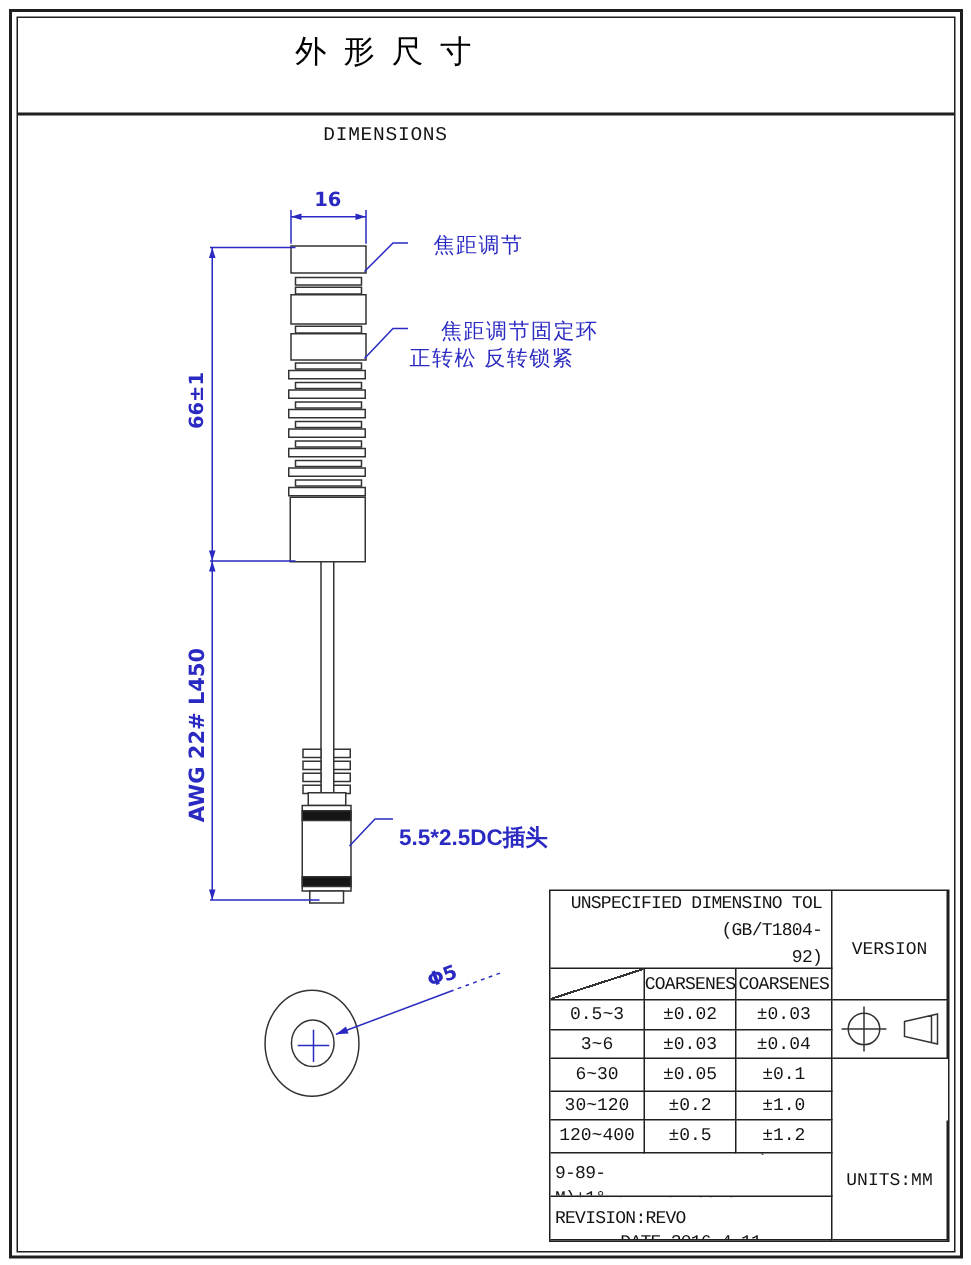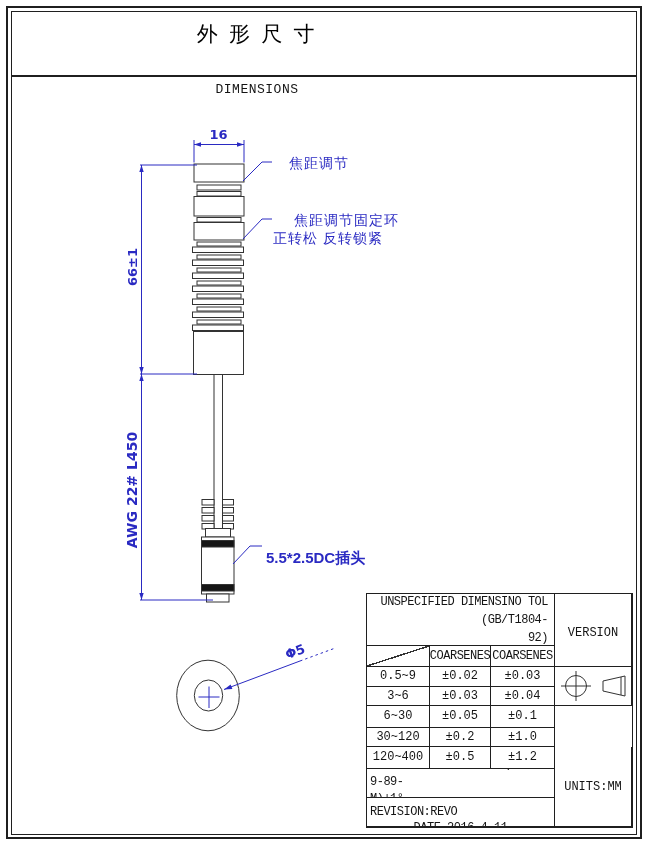--- a/index.html
+++ b/index.html
@@ -150,21 +150,21 @@
   <div class="lbl lbl-cn" style="left:273px;top:230px;">正转松 反转锁紧</div>
   <div class="lbl" style="left:266px;top:549px;font-size:15px;font-weight:bold;">5.5*2.5DC插头</div>
 
   <div class="tolwrap">
     <div class="cell-header">UNSPECIFIED DIMENSINO TOL(GB/T1804-
 92)</div>
     <div class="cell-diag"></div>
     <div class="cell-ch1">COARSENES</div>
     <div class="cell-ch2">COARSENES</div>
 
-    <div class="tr-c1" style="grid-row:3">0.5~9</div>
+    <div class="tr-c1" style="grid-row:3">0.5~3</div>
     <div class="tr-c2" style="grid-row:3">±0.02</div>
     <div class="tr-c3" style="grid-row:3">±0.03</div>
     <div class="tr-c1" style="grid-row:4">3~6</div>
     <div class="tr-c2" style="grid-row:4">±0.03</div>
     <div class="tr-c3" style="grid-row:4">±0.04</div>
     <div class="tr-c1" style="grid-row:5">6~30</div>
     <div class="tr-c2" style="grid-row:5">±0.05</div>
     <div class="tr-c3" style="grid-row:5">±0.1</div>
     <div class="tr-c1" style="grid-row:6">30~120</div>
     <div class="tr-c2" style="grid-row:6">±0.2</div>

